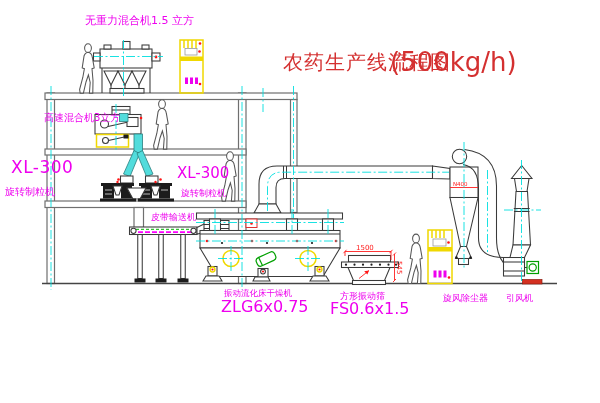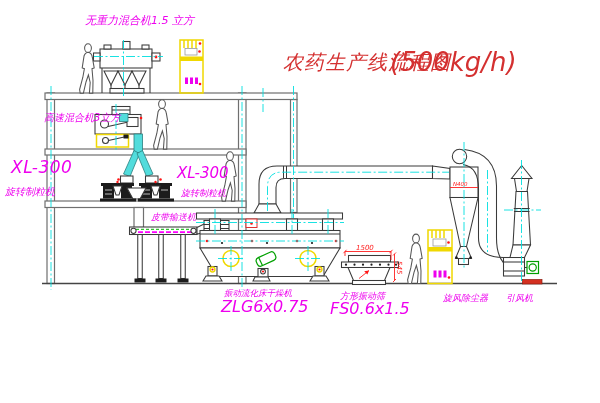--- a/index.html
+++ b/index.html
@@ -1,16 +1,16 @@
 <!DOCTYPE html>
 <html><head>
 <meta charset="utf-8">
 <style>
   html,body{margin:0;padding:0;background:#fff;}
-  .stage{position:relative;width:600px;height:403px;background:#fff;overflow:hidden;font-style:italic;}
+  .stage{position:relative;width:600px;height:403px;background:#fff;overflow:hidden;}
   svg{display:block;}
   
   .fr {stroke:#6f6f6f;fill:#fff;stroke-width:1.2}
   .mc {stroke:#3a3a3a;fill:#fff;stroke-width:1.05}
   .mcl{stroke:#3a3a3a;fill:none;stroke-width:1.05}
   .dk {fill:#1c1c1c;stroke:none}
   .cy {stroke:#00dfdf;fill:none;stroke-width:.9;stroke-dasharray:9 2.5 2 2.5}
   .cyf{fill:#52dcdc;stroke:#2a7f7f;stroke-width:.8}
   .yl {stroke:#f0d800;fill:none;stroke-width:1.5}
   .ylf{fill:#f0d800;stroke:none}

